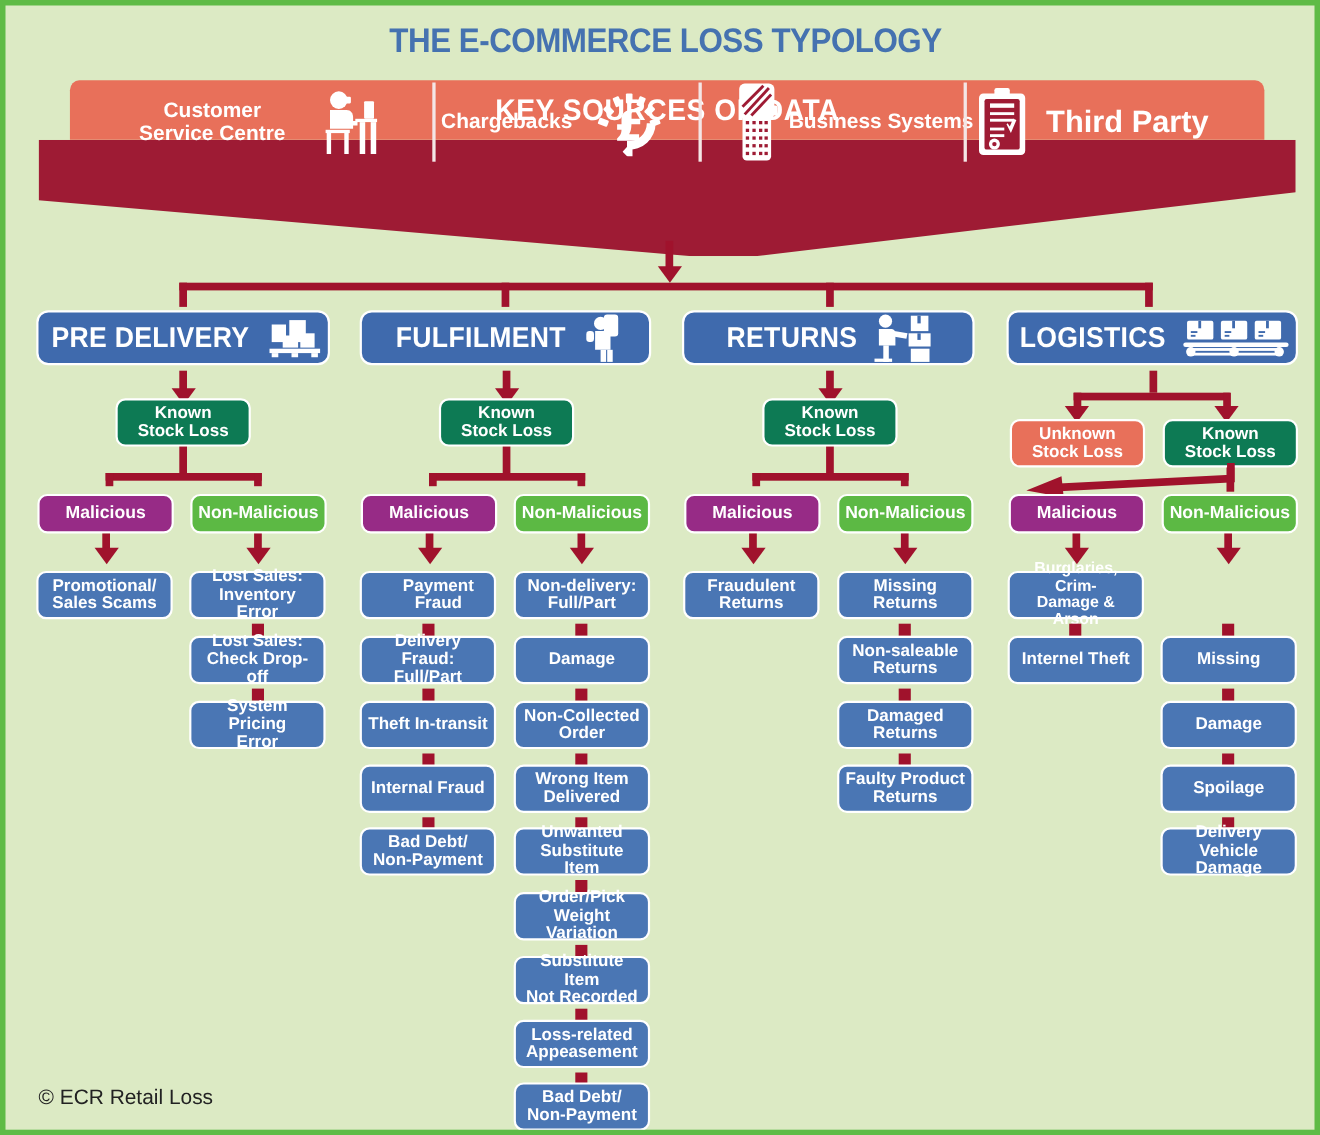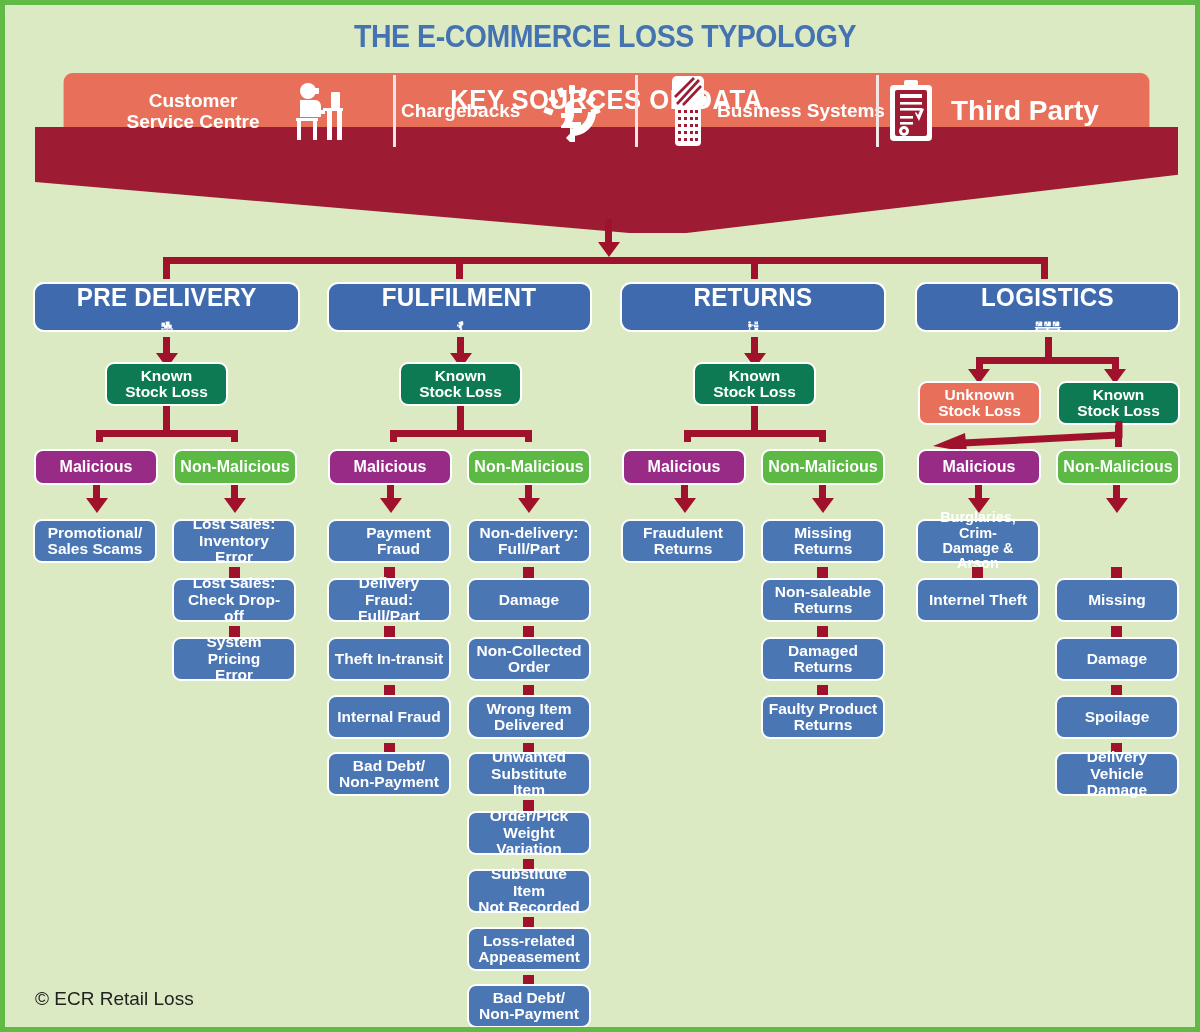--- a/index.html
+++ b/index.html
@@ -71,21 +71,20 @@
     position: absolute;
     display: flex; align-items: center; justify-content: center;
     text-align: center;
     border: 2px solid #ffffff;
     border-radius: 9px;
     color: #ffffff;
     font-weight: bold;
     line-height: 1.06;
     font-family: "Liberation Sans Narrow", "Liberation Sans", sans-serif;
     padding: 0 5px;
-    flex-direction: column;
   }
   .cat {
     background: #3f6aad;
     height: 50px;
     font-size: 26px; letter-spacing: 0.3px;
     justify-content: center;
     gap: 9px;
     border-radius: 11px;
   }
   .cat .cat-label { transform: scaleX(0.93); }
@@ -329,21 +328,21 @@
     </div>
   <div class="sq" style="left:518px;top:562px;"></div>
   <div class="box leaf" style="left:462px;top:573px;width:124px;height:44px;">
       <span>Damage</span>
     </div>
   <div class="sq" style="left:518px;top:621px;"></div>
   <div class="box leaf" style="left:462px;top:632px;width:124px;height:44px;">
       <span>Non-Collected<br>Order</span>
     </div>
   <div class="sq" style="left:518px;top:680px;"></div>
-  <div class="box leaf" style="left:462px;top:690px;width:124px;height:44px;border-radius:11px;">
+  <div class="box leaf" style="left:462px;top:690px;width:124px;height:44px;">
       <span>Wrong Item<br>Delivered</span>
     </div>
   <div class="sq" style="left:518px;top:738px;"></div>
   <div class="box leaf" style="left:462px;top:747px;width:124px;height:44px;">
       <span>Unwanted<br>Substitute Item</span>
     </div>
   <div class="sq" style="left:518px;top:795px;"></div>
   <div class="box leaf" style="left:462px;top:806px;width:124px;height:44px;">
       <span>Order/Pick<br>Weight Variation</span>
     </div>

